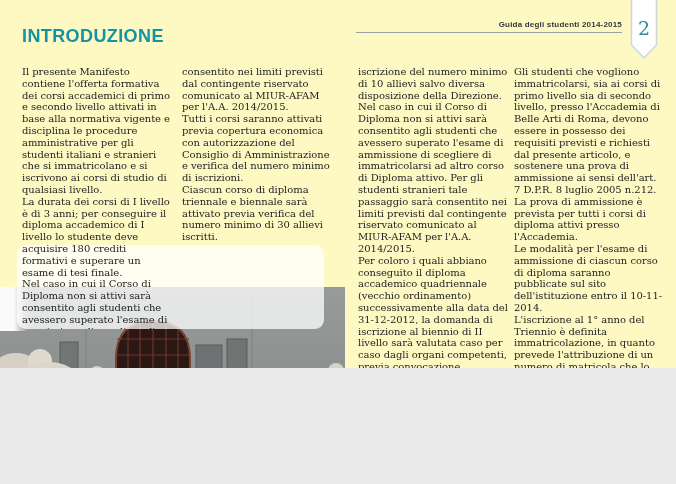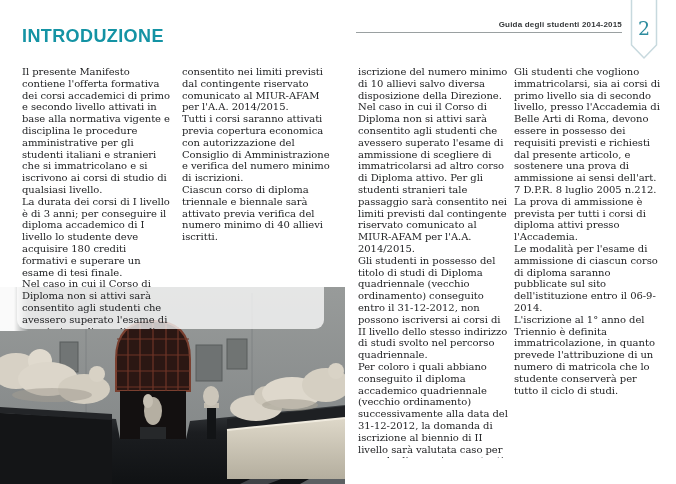--- a/index.html
+++ b/index.html
@@ -1,16 +1,16 @@
 <!DOCTYPE html>
 <html><head>
 <meta charset="utf-8">
 <style>
   html,body{margin:0;padding:0;background:#e9e9e9;}
-  .page{position:relative;width:676px;height:484px;background:#ffffff;overflow:hidden;
+  .page{position:relative;width:676px;height:368px;background:#fef9c3;overflow:hidden;
         font-family:"DejaVu Serif",serif;}
   .title{position:absolute;left:22px;top:26px;font-family:"Liberation Sans",sans-serif;
          font-weight:bold;font-size:18px;letter-spacing:.4px;color:#1493a4;}
   .booklet{position:absolute;top:20px;right:54px;font-family:"Liberation Sans",sans-serif;
            font-weight:bold;font-size:8px;color:#35383a;letter-spacing:.2px;text-align:right;}
   .rule{position:absolute;top:32px;left:356px;width:266px;height:1px;background:#9aa0a1;}
   .bookmark{position:absolute;left:630px;top:0;width:28px;height:62px;}
   .photo{position:absolute;left:0;top:287px;width:345px;height:197px;z-index:1;}
   .panel{position:absolute;left:17px;top:245px;width:307px;height:84px;z-index:2;
          background:rgba(255,255,255,.75);border-radius:9px;}
@@ -121,29 +121,28 @@
   </div>
 
   <div class="col" id="col1">
       <p>Il presente Manifesto contiene l'offerta formativa dei corsi accademici di primo e secondo livello attivati in base alla normativa vigente e disciplina le procedure amministrative per gli studenti italiani e stranieri che si immatricolano e si iscrivono ai corsi di studio di qualsiasi livello.</p>
       <p>La durata dei corsi di I livello è di 3 anni; per conseguire il diploma accademico di I livello lo studente deve acquisire 180 crediti formativi e superare un esame di tesi finale.</p>
       <p>Nel caso in cui il Corso di Diploma non si attivi sarà consentito agli studenti che avessero superato l'esame di ammissione di scegliere di immatricolarsi ad altro corso di Diploma attivo. Per gli studenti stranieri tale passaggio sarà</p>
     </div>
   <div class="col" id="col2">
       <p>consentito nei limiti previsti dal contingente riservato comunicato al MIUR-AFAM per l'A.A. 2014/2015.</p>
       <p>Tutti i corsi saranno attivati previa copertura economica con autorizzazione del Consiglio di Amministrazione e verifica del numero minimo di iscrizioni.</p>
-      <p>Ciascun corso di diploma triennale e biennale sarà attivato previa verifica del numero minimo di 40 allievi iscritti.</p>
+      <p>Ciascun corso di diploma triennale e biennale sarà attivato previa verifica del numero minimo di 30 allievi iscritti.</p>
     </div>
   <div class="col" id="col3">
       <p>iscrizione del numero minimo di 10 allievi salvo diversa disposizione della Direzione.</p>
       <p>Nel caso in cui il Corso di Diploma non si attivi sarà consentito agli studenti che avessero superato l'esame di ammissione di scegliere di immatricolarsi ad altro corso di Diploma attivo. Per gli studenti stranieri tale passaggio sarà consentito nei limiti previsti dal contingente riservato comunicato al MIUR-AFAM per l'A.A. 2014/2015.</p>
-      <p>Gli studenti in possesso del titolo di studi di Diploma quadriennale (vecchio ordinamento) conseguito entro il 31-12-2012, non possono iscriversi ai corsi di II livello dello stesso indirizzo di studi svolto nel percorso quadriennale.</p>
       <p>Per coloro i quali abbiano conseguito il diploma accademico quadriennale (vecchio ordinamento) successivamente alla data del 31-12-2012, la domanda di iscrizione al biennio di II livello sarà valutata caso per caso dagli organi competenti, previa convocazione dell'interessato.</p>
       <p>Per iscriversi e convocazione i corsi della Formazione Permanente</p>
     </div>
   <div class="col" id="col4">
       <p>Gli studenti che vogliono immatricolarsi, sia ai corsi di primo livello sia di secondo livello, presso l'Accademia di Belle Arti di Roma, devono essere in possesso dei requisiti previsti e richiesti dal presente articolo, e sostenere una prova di ammissione ai sensi dell'art. 7 D.P.R. 8 luglio 2005 n.212.</p>
       <p>La prova di ammissione è prevista per tutti i corsi di diploma attivi presso l'Accademia.</p>
-      <p>Le modalità per l'esame di ammissione di ciascun corso di diploma saranno pubblicate sul sito dell'istituzione entro il 06-9-2014.</p>
+      <p>Le modalità per l'esame di ammissione di ciascun corso di diploma saranno pubblicate sul sito dell'istituzione entro il 10-11-2014.</p>
       <p>L'iscrizione al 1° anno del Triennio è definita immatricolazione, in quanto prevede l'attribuzione di un numero di matricola che lo studente conserverà per tutto il ciclo di studi.</p>
     </div>
 
 </div>
 
 </body></html>

